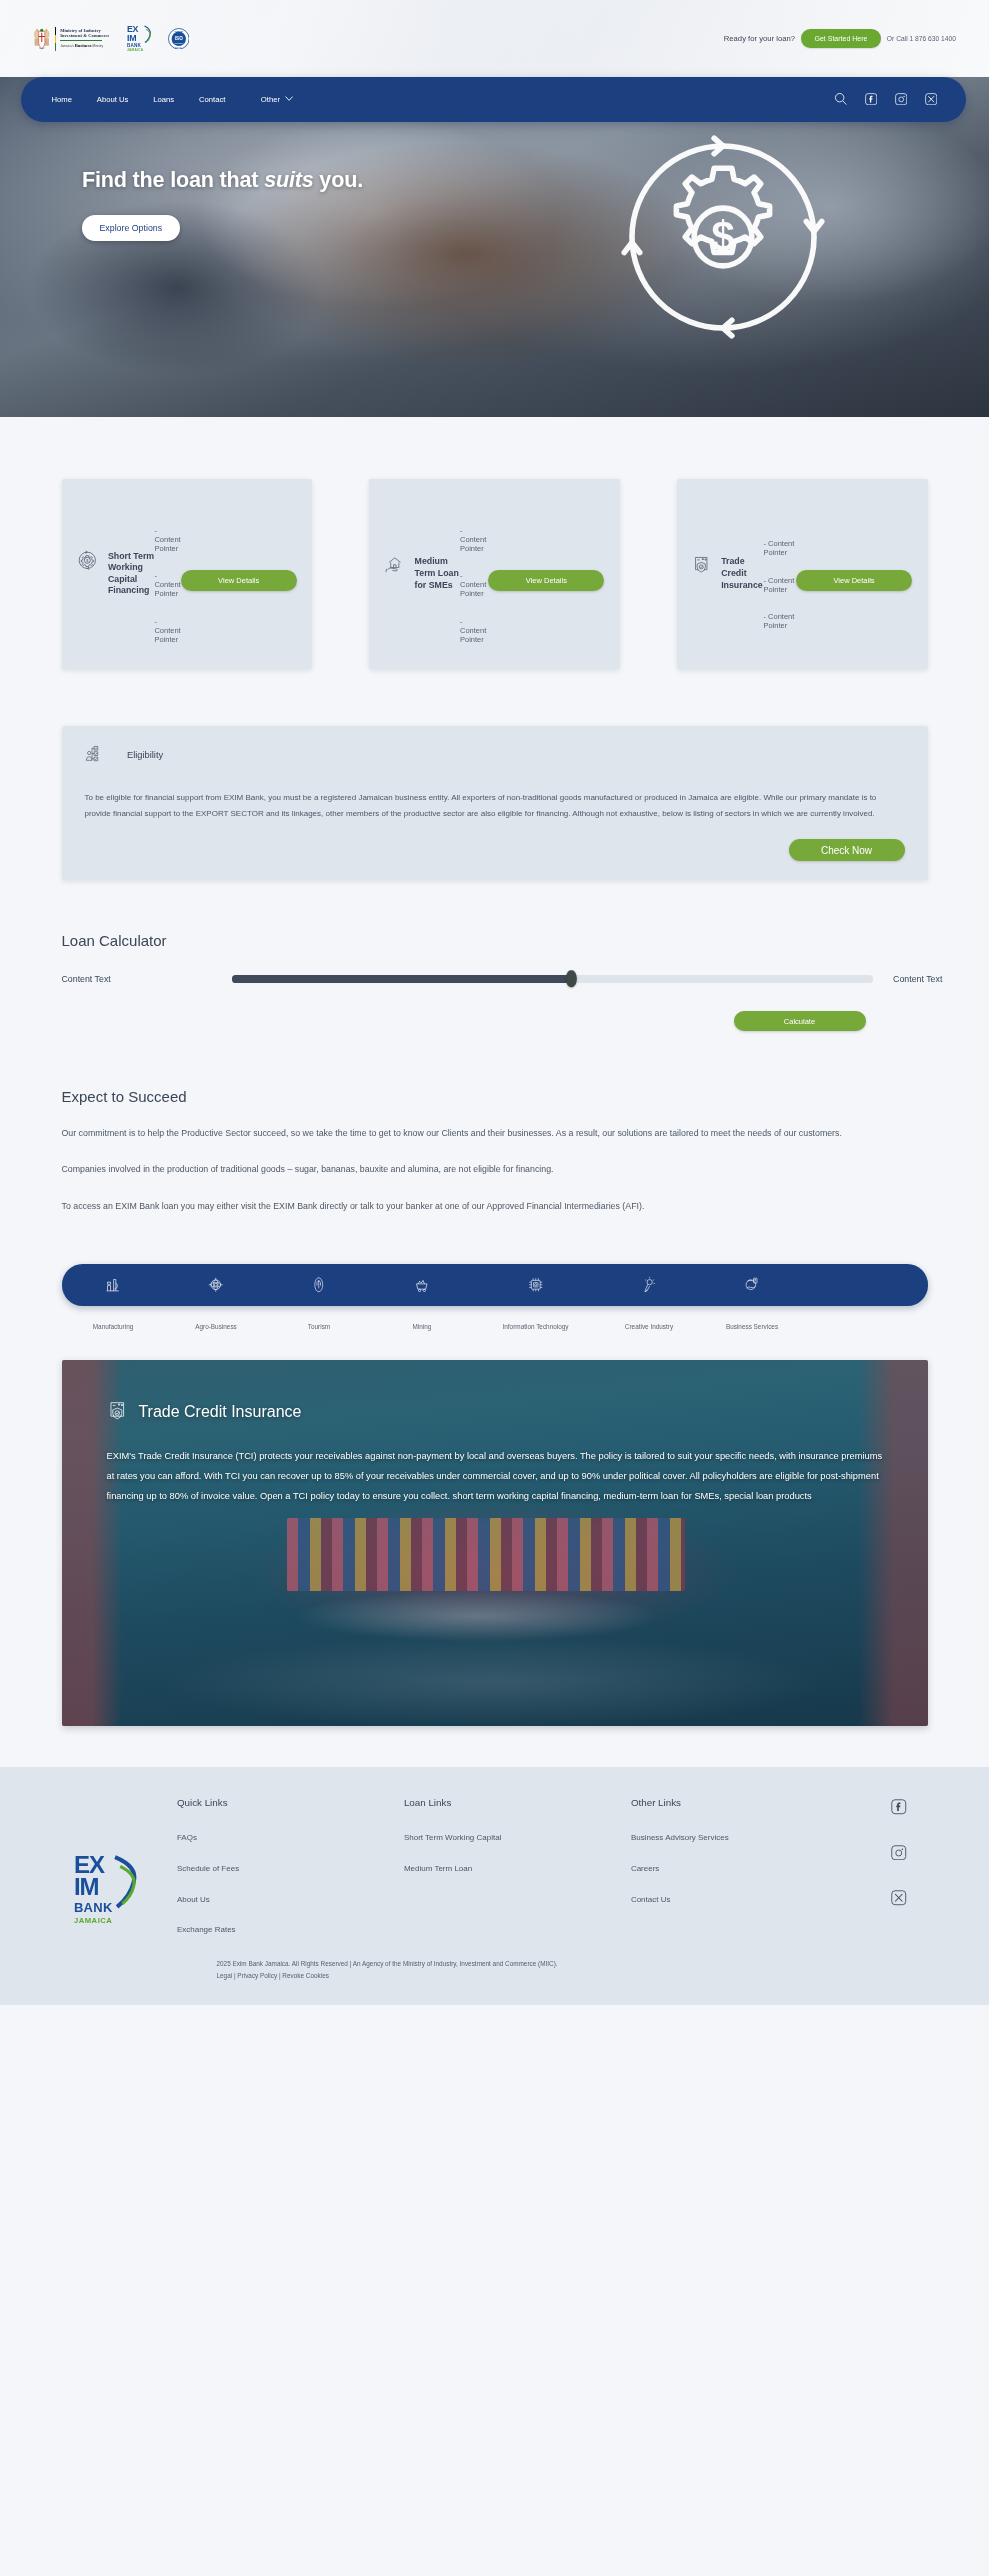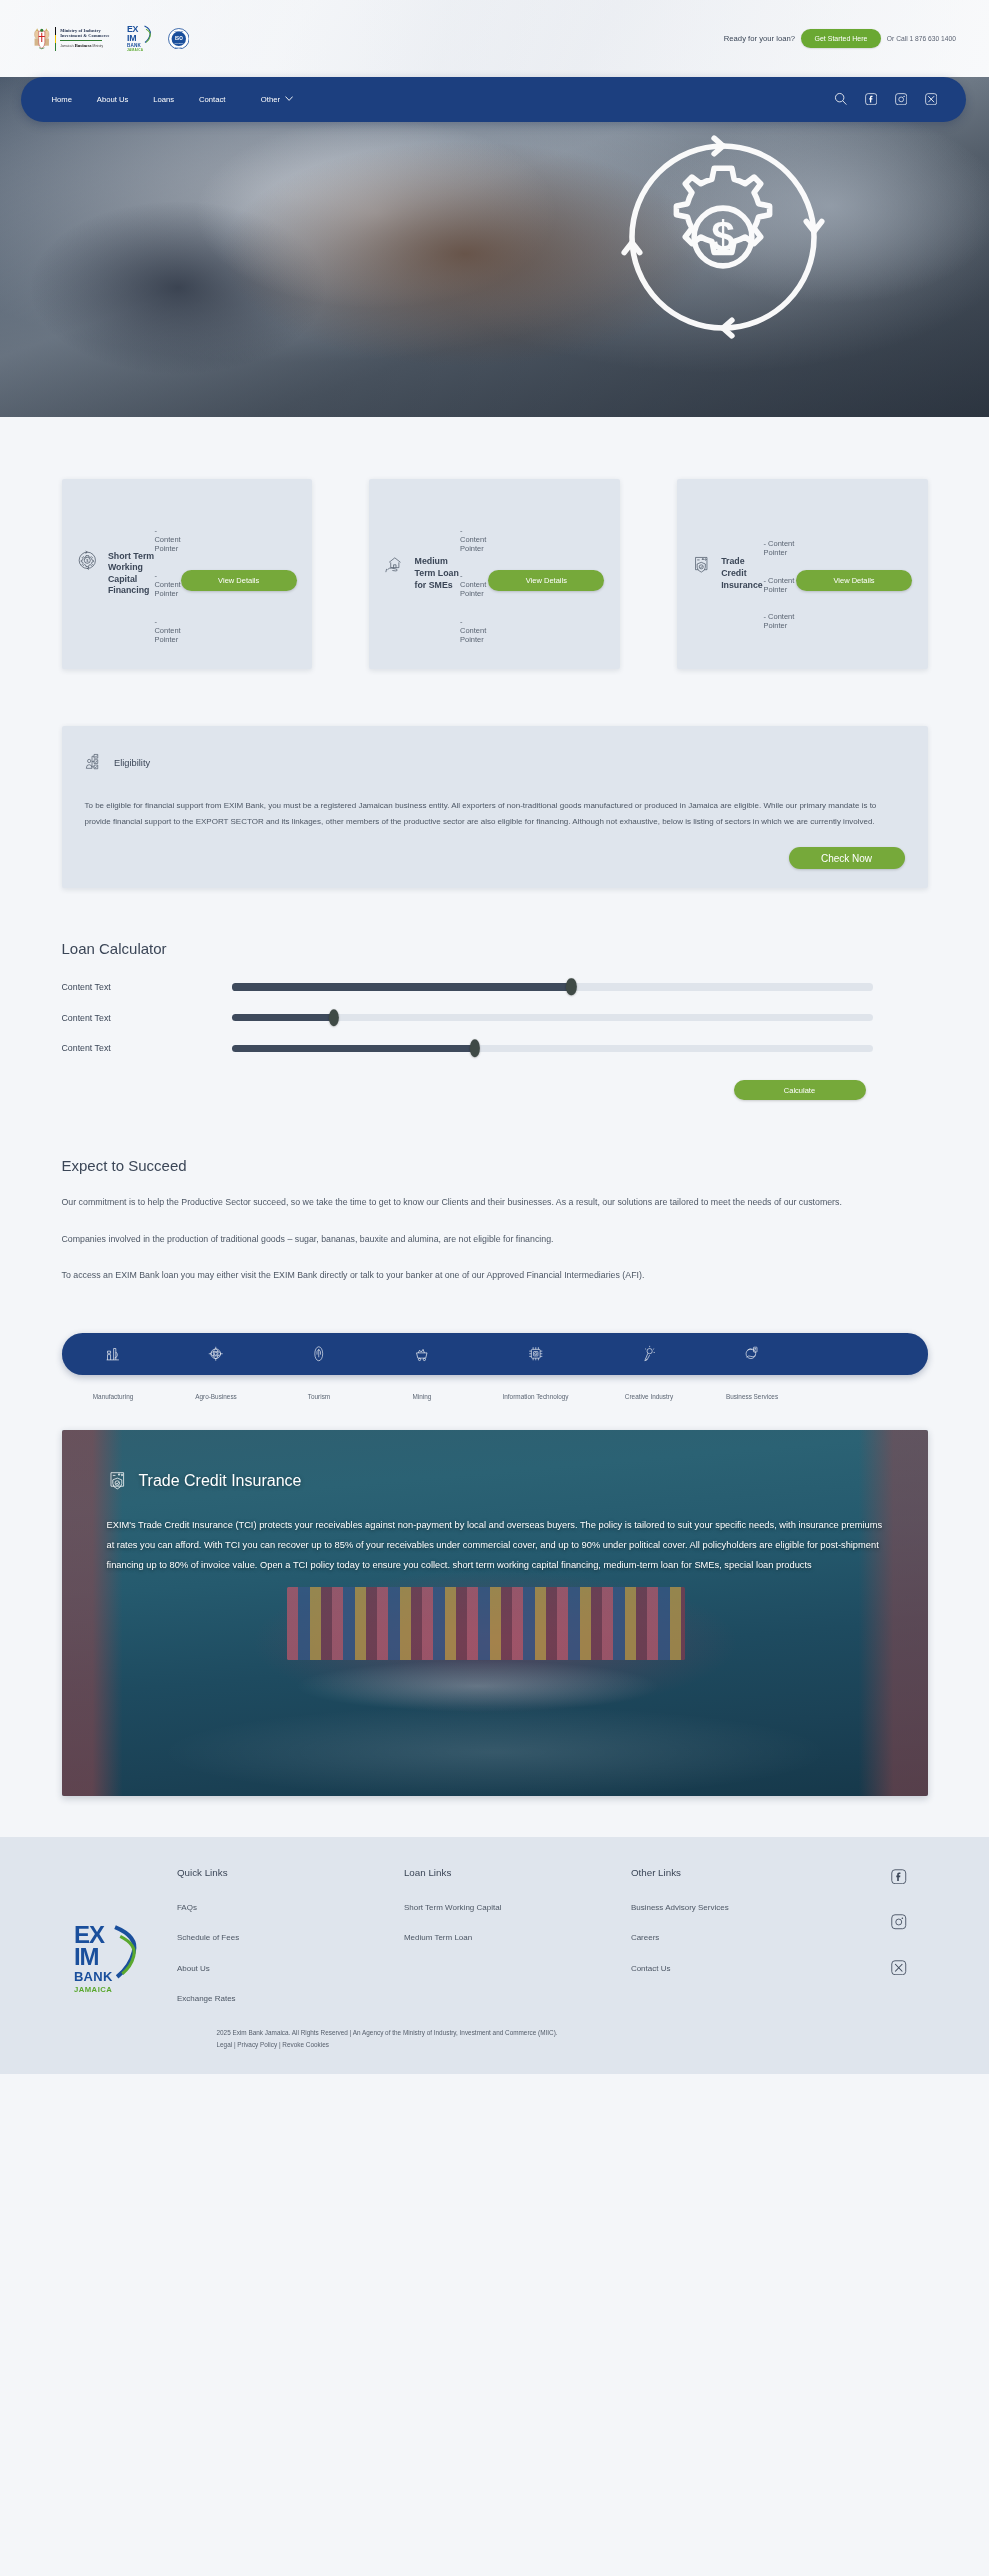--- a/index.html
+++ b/index.html
@@ -123,34 +123,34 @@
     background:#76a93a; color:#fff; border:none; border-radius:11.3px;
     padding:5.7px 0; width:116px; font-size:7.5px; cursor:pointer;
     font-family:"Liberation Sans",sans-serif; box-shadow:0 1px 2.6px rgba(0,0,0,.18);
   }
 
   
   .elig {
     margin-top:57px; background:#dfe5ed; border-radius:2.1px;
     padding:18.5px 23px 18.5px 23px; box-shadow:0 1.5px 5.2px rgba(30,45,70,.10);
   }
-  .elig-head { display:flex; align-items:center; gap:13px;margin-top:8px;}
+  .elig-head { display:flex; align-items:center; gap:26px;}
   .elig-title { font-size:9.3px; color:#3b4657; }
   .elig-body { margin-top:24px; font-size:8px; line-height:2.05; color:#4d5765; max-width:793px;}
   .elig-btn-wrap { display:flex; justify-content:flex-end; margin-top:16.5px;}
   .elig-btn {
     background:#76a93a; color:#fff; border:none; border-radius:11.3px;
     padding:5.7px 0; width:116px; font-size:10px; cursor:pointer;
     font-family:"Liberation Sans",sans-serif; box-shadow:0 1px 2.6px rgba(0,0,0,.18);
   }
 
   
   .calc { margin-top:52px; }
   .calc-title { font-size:15px; color:#3b4657; font-weight:400;}
-  .calc-rows { margin-top:25px; display:flex; flex-direction:column; gap:20.6px;}
+  .calc-rows { margin-top:25px; display:flex; gap:20.6px;}
   .calc-row { display:flex; align-items:center; }
   .calc-label { width:170px; font-size:8.8px; color:#3b4657;}
   .slider { position:relative; width:641px; height:7.2px; }
   .slider-track { position:absolute; inset:0; background:#dfe4eb; border-radius:3.6px;}
   .slider-fill { position:absolute; left:0; top:0; bottom:0; background:#3e4a5c; border-radius:3.6px;}
   .slider-thumb {
     position:absolute; top:50%; width:10.3px; height:17.5px; border-radius:50%;
     background:#3f4a46; transform:translate(-50%,-50%); cursor:pointer;
     box-shadow:0 0.5px 2.1px rgba(0,0,0,.3);
   }
@@ -329,20 +329,26 @@
         <svg width="12.4" height="12.4" viewBox="0 0 24 24">
           <rect x="1.2" y="1.2" width="21.6" height="21.6" rx="5" stroke="#fff" stroke-width="1.4" fill="none"></rect>
           <path d="M6.4 6.2 L17.6 17.8 M17.6 6.2 L6.4 17.8" stroke="#fff" stroke-width="1.7"></path>
         </svg>
       </span>
     </div>
   </div>
 </div>
 
 <div class="hero">
+  <div class="hero-inner">
+    <div class="hero-title">
+      <span>Find the loan that </span><i>suits</i><span> you.</span>
+    </div>
+    <button class="hero-btn">Explore Options</button>
+  </div>
   <div class="hero-gear">
     <svg width="222" height="222" viewBox="0 0 200 200">
       <g stroke="#fff" stroke-width="5" fill="none" stroke-linecap="round">
         <path d="M100 18 a82 82 0 0 1 0 164" transform="translate(0,0)"></path>
         <path d="M100 182 a82 82 0 0 1 0 -164"></path>
         <path d="M92 11 L100 18 L92 25"></path>
         <path d="M108 189 L100 182 L108 175"></path>
         <path d="M175 86 L182 95 L189 86"></path>
         <path d="M25 114 L18 105 L11 114"></path>
       </g>

